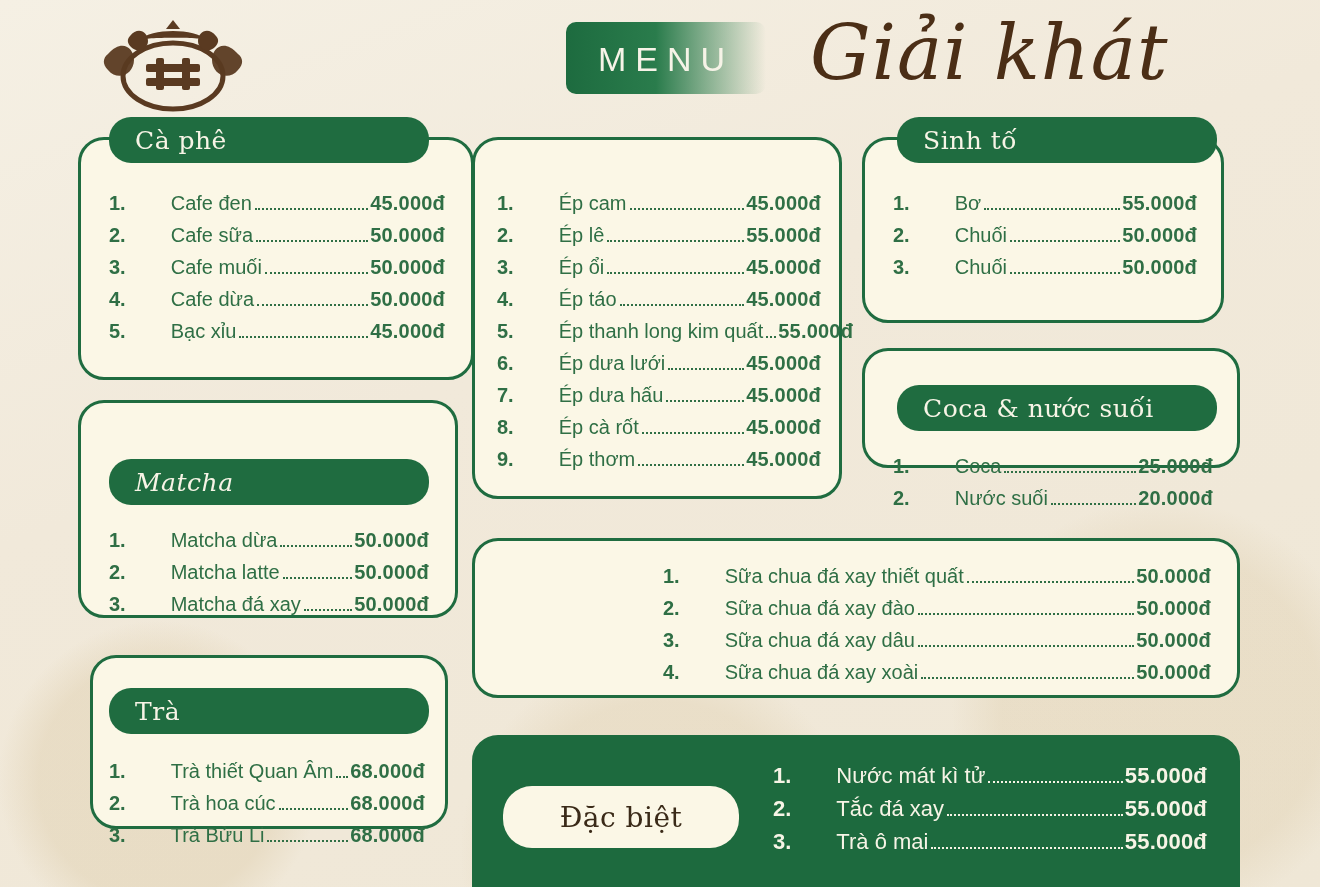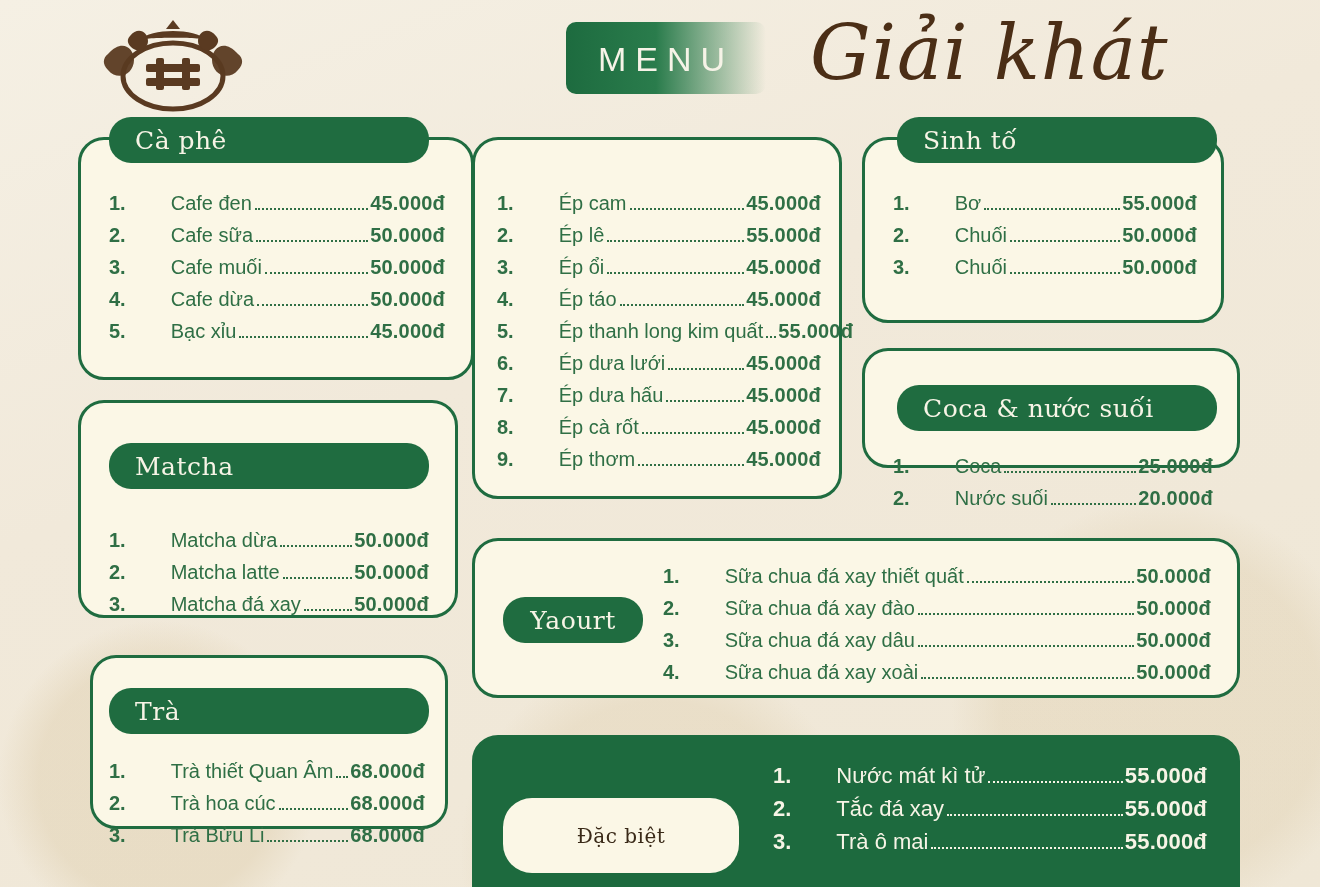--- a/index.html
+++ b/index.html
@@ -174,21 +174,21 @@
       <div class="row onlight">
           <span class="num">5.</span>
           <span class="nm">Bạc xỉu</span>
           <span class="dots"></span>
           <span class="pr">45.000đ</span>
         </div>
     </div>
   </div>
 
   <div id="card-matcha" class="card layer">
-    <div class="pill" style="left:28px; top:40px; width:320px;">Matcha</div>
+    <div class="pill" style="left:28px; top:56px; width:320px;font-style:italic;">Matcha</div>
     <div class="items" style="top:122px; padding:0 26px 0 28px;">
       <div class="row onlight">
           <span class="num">1.</span>
           <span class="nm">Matcha dừa</span>
           <span class="dots"></span>
           <span class="pr">50.000đ</span>
         </div>
       <div class="row onlight">
           <span class="num">2.</span>
           <span class="nm">Matcha latte</span>
@@ -323,21 +323,20 @@
       <div class="row onlight">
           <span class="num">2.</span>
           <span class="nm">Nước suối</span>
           <span class="dots"></span>
           <span class="pr">20.000đ</span>
         </div>
     </div>
   </div>
 
   <div id="card-yaourt" class="card layer">
-    <div class="pill" style="left:28px; top:56px; width:140px; justify-content:center; padding-left:0;">Yaourt</div>
     <div class="items" style="top:20px; left:188px; right:0; padding:0 26px 0 0;">
       <div class="row onlight">
           <span class="num">1.</span>
           <span class="nm">Sữa chua đá xay thiết quất</span>
           <span class="dots"></span>
           <span class="pr">50.000đ</span>
         </div>
       <div class="row onlight">
           <span class="num">2.</span>
           <span class="nm">Sữa chua đá xay đào</span>
@@ -353,21 +352,21 @@
       <div class="row onlight">
           <span class="num">4.</span>
           <span class="nm">Sữa chua đá xay xoài</span>
           <span class="dots"></span>
           <span class="pr">50.000đ</span>
         </div>
     </div>
   </div>
 
   <div id="card-special" class="card dark layer">
-    <div class="pill light" style="left:28px; top:48px; width:236px; height:75px; justify-content:center; padding-left:0; border-radius:29px; font-size:20px;margin-top:12px;">Đặc biệt</div>
+    <div class="pill light" style="left:28px; top:48px; width:236px; height:62px; justify-content:center; padding-left:0; border-radius:29px; font-size:28px;">Đặc biệt</div>
     <div class="items" style="top:22px; left:298px; right:0; padding:0 30px 0 0;">
       <div class="row ondark">
           <span class="num">1.</span>
           <span class="nm">Nước mát kì tử</span>
           <span class="dots"></span>
           <span class="pr">55.000đ</span>
         </div>
       <div class="row ondark">
           <span class="num">2.</span>
           <span class="nm">Tắc đá xay</span>

